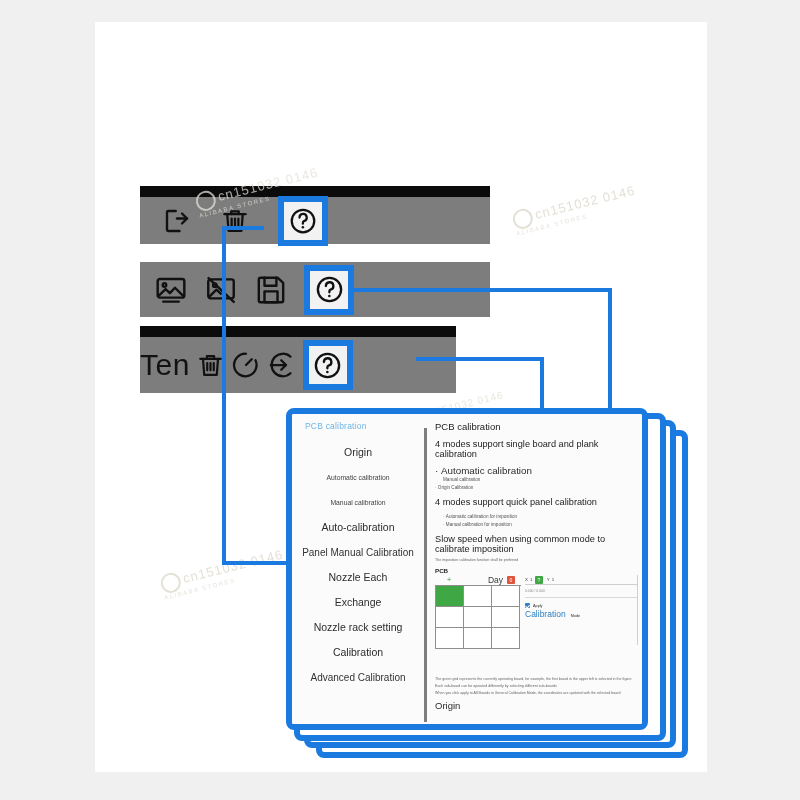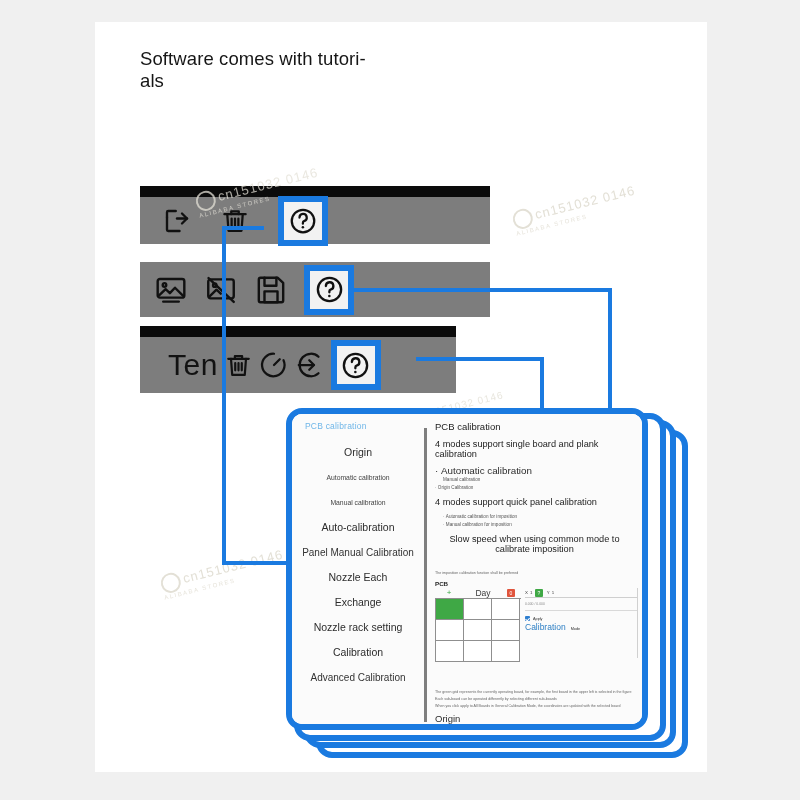--- a/index.html
+++ b/index.html
@@ -40,21 +40,21 @@
   #strip1{left:140px;top:186px;width:350px;}
   #strip1 .titlebar{height:11px;}
   #strip1 .bar{height:47px;padding-left:22px;gap:28px;}
 
   #strip2{left:140px;top:262px;width:350px;}
   #strip2 .titlebar{height:0px;}
   #strip2 .bar{height:55px;padding-left:14px;gap:16px;}
 
   #strip3{left:140px;top:326px;width:316px;}
   #strip3 .titlebar{height:11px;}
-  #strip3 .bar{height:56px;padding-left:28px;gap:6px;}
+  #strip3 .bar{height:56px;padding-left:0;gap:6px;}
 
   .ico{
     display:inline-flex;align-items:center;justify-content:center;
     color:#111;flex:0 0 auto;
   }
   .ico svg{display:block;}
   .tenlabel{
     font-size:30px;color:#121212;
     line-height:1;letter-spacing:.5px;
     font-family:"Liberation Sans",sans-serif;
@@ -76,21 +76,21 @@
 
   
   .wire{position:absolute;background:#1a7ae0;z-index:2;}
 
   
   .cardstack{position:absolute;left:286px;top:408px;width:404px;height:352px;z-index:3;}
   .card{
     position:absolute;
     background:#ffffff;
     border:6px solid #1a7ae0;
-    border-radius:16px;
+    border-radius:8px;
     box-sizing:border-box;
   }
   .card.back3{left:30px;top:22px;width:372px;height:328px;}
   .card.back2{left:18px;top:12px;width:372px;height:328px;}
   .card.back1{left:8px;top:5px;width:372px;height:328px;}
   .card.front{left:0px;top:0px;width:362px;height:322px;overflow:hidden;background:#fbfbfb;}
 
   
   .app{position:absolute;inset:0;display:flex;background:#fbfbfb;}
   .app .side{
@@ -137,21 +137,21 @@
   .content .c-last{font-size:9.5px;color:#2b2b2b;}
 
   
   .pcbwrap{margin-top:3px;position:relative;}
   .pcb-label{font-size:6.2px;font-weight:bold;color:#1e1e1e;margin-bottom:1px;}
   .pcb-head{display:flex;align-items:center;height:10px;gap:0;}
   .pcb-head .plus{
     width:28px;text-align:center;font-size:8px;color:#39a845;line-height:10px;
   }
   .pcb-head .day{
-    width:40px;text-align:center;font-size:8.5px;color:#3a3a3a;line-height:10px;
+    width:40px;text-align:right;font-size:8.5px;color:#3a3a3a;line-height:10px;
   }
   .pcb-head .badge{
     width:8px;height:8px;font-size:5px;color:#fff;line-height:8px;text-align:center;
     margin-left:4px;border-radius:1px;
   }
   .pcb-head .badge.red{background:#e0543c;}
   .pcb-head .badge.green{background:#3fa845;margin-left:20px;}
 
   .pcb-grid{
     display:grid;grid-template-columns:repeat(3,28px);
@@ -228,22 +228,20 @@
   </div>
   <div class="wm w4">
     <span class="logo"></span><span>cn151032 0146</span>
     <span class="sub">ALIBABA STORES</span>
   </div>
   <div class="wm w5">
     <span class="logo"></span><span>cn151032 0146</span>
   </div>
 
   <div class="copy">
-    <div class="h1">Software comes with tutori-
-als</div>
   </div>
 
   <div class="wire" style="left:226px;top:226px;width:38px;height:4px;"></div>
   <div class="wire" style="left:222px;top:226px;width:4px;height:339px;"></div>
   <div class="wire" style="left:222px;top:561px;width:70px;height:4px;"></div>
 
   <div class="wire" style="left:334px;top:288px;width:278px;height:4px;"></div>
   <div class="wire" style="left:608px;top:288px;width:4px;height:126px;"></div>
   <div class="wire" style="left:560px;top:410px;width:52px;height:4px;"></div>
 
@@ -389,21 +387,21 @@
           <div class="c-h3">
             <span>·&nbsp;</span><span>Automatic calibration</span>
           </div>
           <div class="c-tiny ind">Manual calibration</div>
           <div class="c-tiny">·&nbsp;<span>Origin Calibration</span></div>
 
           <div class="c-h2" style="margin-top:6px;">4 modes support quick panel calibration</div>
           <div class="c-tiny ind">·&nbsp;<span>Automatic calibration for imposition</span></div>
           <div class="c-tiny ind">·&nbsp;<span>Manual calibration for imposition</span></div>
 
-          <div class="c-h2" style="margin-top:6px;margin-bottom:17px;text-align:center;">Slow speed when using common mode to calibrate imposition</div>
+          <div class="c-h2" style="margin-top:6px;margin-bottom:4px;">Slow speed when using common mode to calibrate imposition</div>
           <div class="c-micro">The imposition calibration function shall be preferred</div>
 
           <div class="pcbwrap">
             <div class="pcb-label">PCB</div>
             <div class="pcb-head">
               <span class="plus">+</span>
               <span class="day">Day</span>
               <span class="badge red">0</span>
               <span class="badge green">?</span>
             </div>

